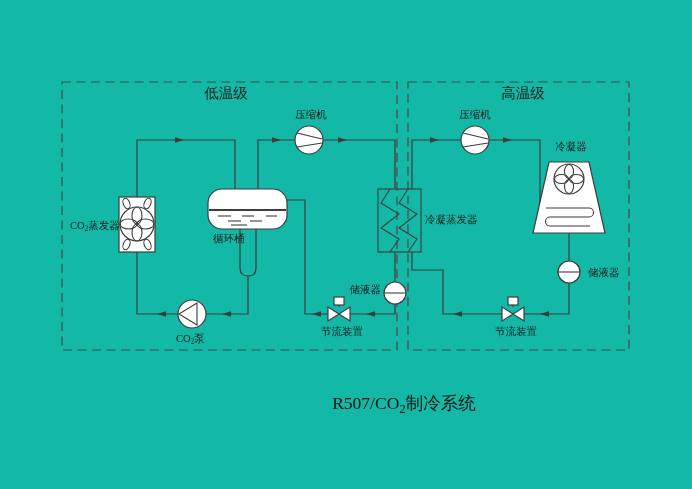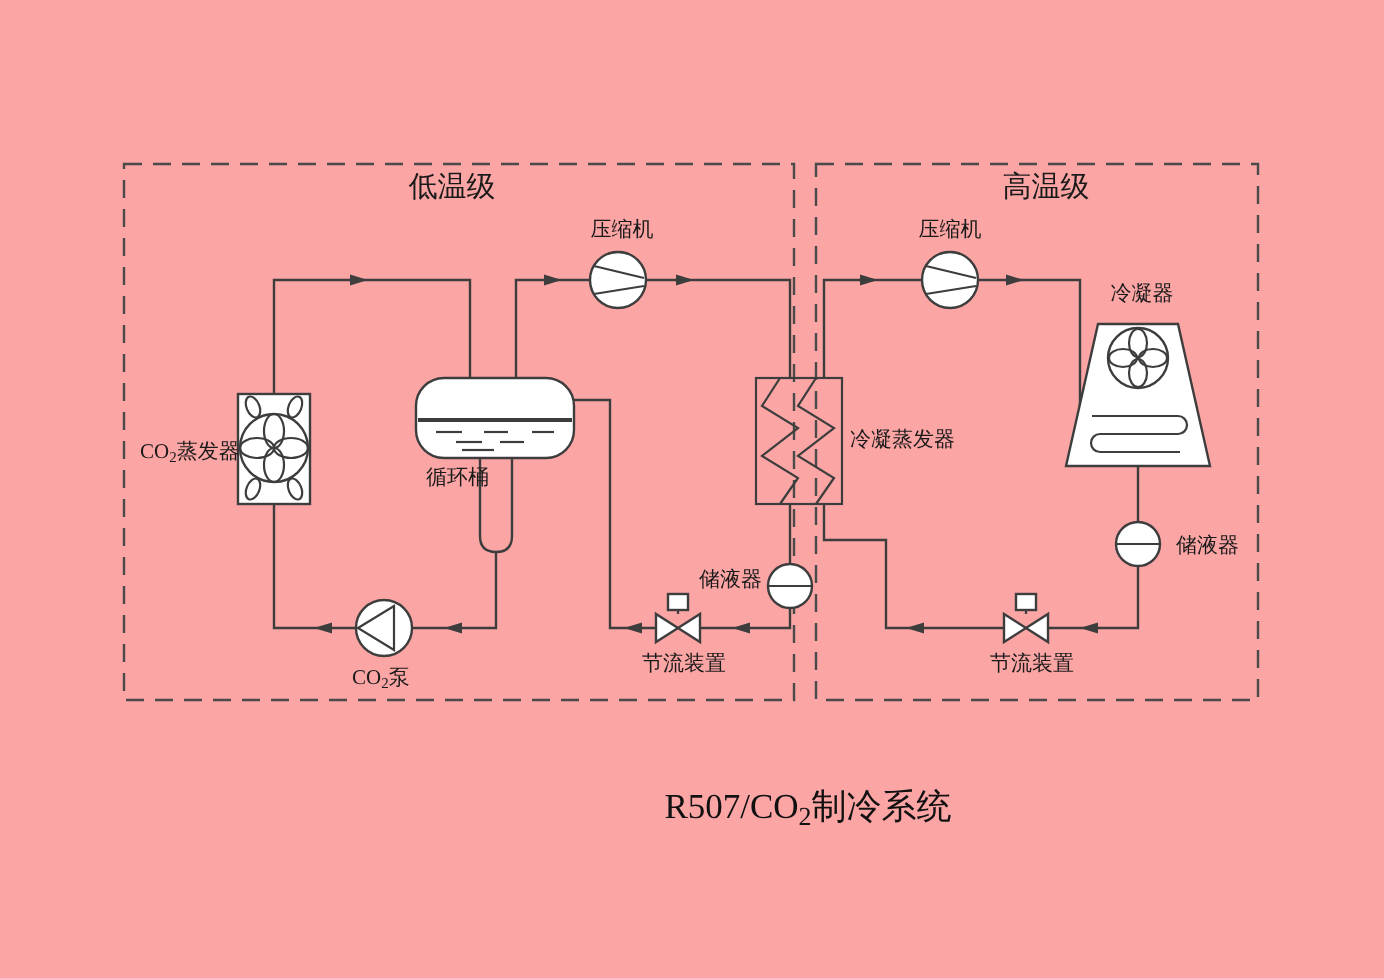--- a/index.html
+++ b/index.html
@@ -1,16 +1,16 @@
 <!DOCTYPE html>
 <html><head>
 <meta charset="utf-8">
 <style>
   html,body{margin:0;padding:0;background:#ffffff;}
-  .page{position:relative;width:692px;height:489px;background:#fca5a5;overflow:hidden;
+  .page{position:relative;width:692px;height:489px;background:#14b8a6;overflow:hidden;
         font-family:"Liberation Serif","DejaVu Serif",serif;}
   svg{position:absolute;left:0;top:0;}
   .pipe{stroke:#3d3d3d;stroke-width:1.2;fill:none;}
   .comp{stroke:#3d3d3d;stroke-width:1.2;fill:#ffffff;}
   .compline{stroke:#3d3d3d;stroke-width:1.1;fill:none;}
   .dashbox{stroke:#4a4a4a;stroke-width:1.2;fill:none;stroke-dasharray:9 5.5;}
   .arrow{fill:#3d3d3d;stroke:none;}
   .lbl{fill:#1a1a1a;font-family:"Liberation Serif","DejaVu Serif",serif;font-size:10.5px;}
   .stage-lbl{fill:#1a1a1a;font-family:"Liberation Serif","DejaVu Serif",serif;font-size:14.5px;}
   .title-lbl{fill:#111111;font-family:"Liberation Serif","DejaVu Serif",serif;font-size:17.5px;}

